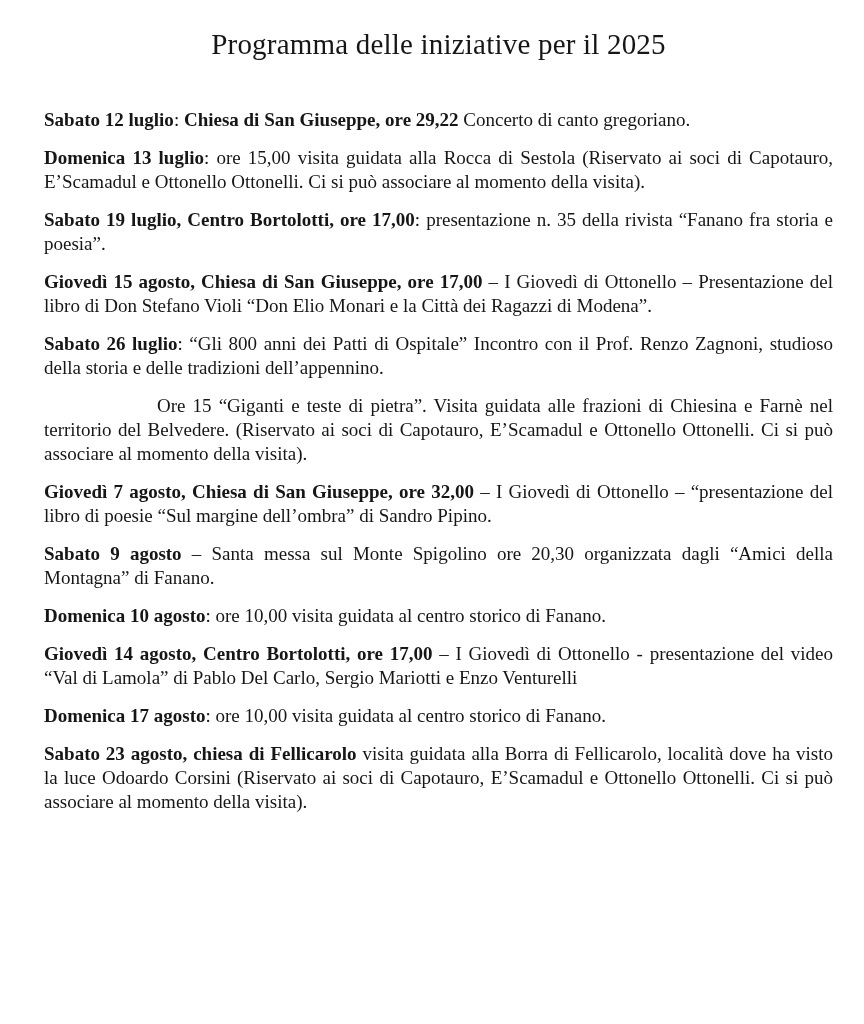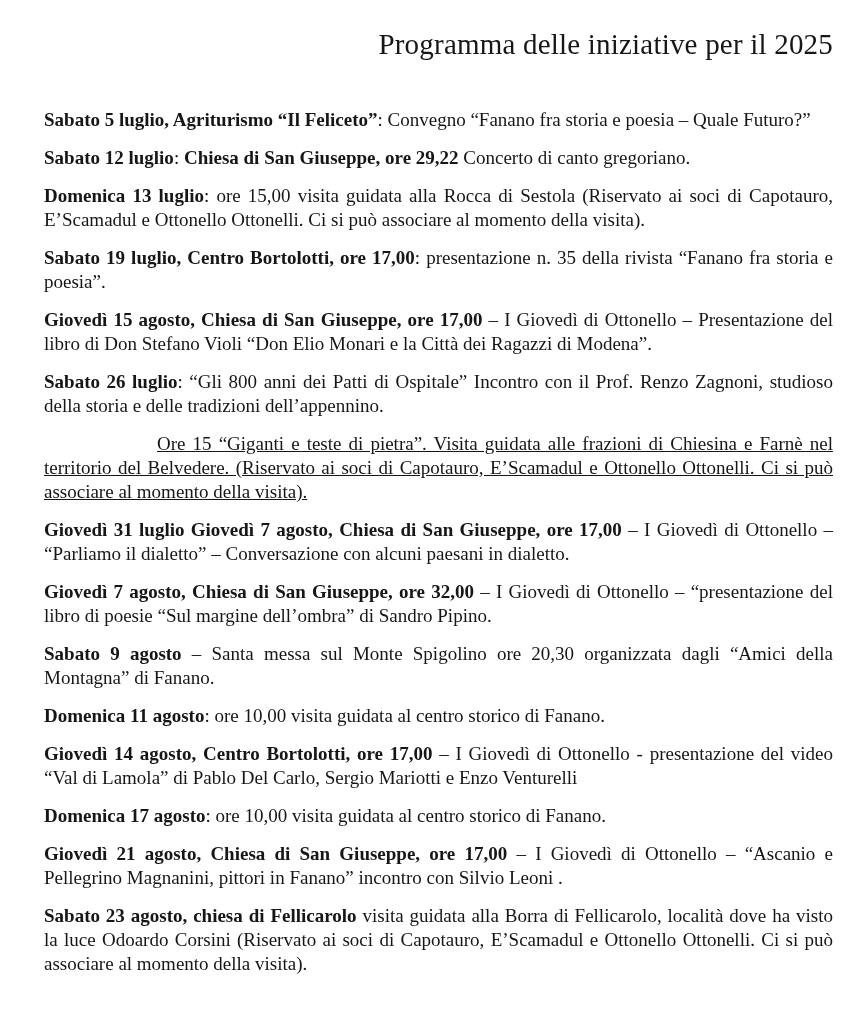--- a/index.html
+++ b/index.html
@@ -13,59 +13,55 @@
     box-sizing: border-box;
     padding: 26px 31px 20px 44px;
     background: #ffffff;
     font-family: "Liberation Serif", "DejaVu Serif", serif;
     color: #161616;
   }
   .title {
     font-weight: normal;
     font-size: 29px;
     line-height: 36px;
-    text-align: right;
+    text-align: center;
     margin: 0 0 46px 0;
     letter-spacing: 0.2px;
   }
   .content {
     width: 789px;
   }
   .para {
     font-size: 19px;
     line-height: 24px;
     margin: 0 0 14px 0;
     text-align: justify;
   }
   .para.indent {
     text-indent: 113px;
-    text-decoration: underline;
   }
   .b {
     font-weight: bold;
   }
   .red {
     color: var(--accent-red, #cc2626);
   }
 </style>
 </head>
 <body>
 
 <main class="page" style="background: rgb(255, 255, 255); color: rgb(22, 22, 22);">
   <h1 class="title">Programma delle iniziative per il 2025</h1>
   <section class="content" id="paragraph-container">
-      <p class="para"><span class="b">Sabato 5 luglio, Agriturismo “Il Feliceto”</span><span class="">: Convegno “Fanano fra storia e poesia – Quale Futuro?”</span></p>
       <p class="para"><span class="b">Sabato 12 luglio</span><span class="">: </span><span class="b">Chiesa di San Giuseppe, ore 29,22</span><span class=""> Concerto di canto gregoriano.</span></p>
       <p class="para"><span class="b">Domenica 13 luglio</span><span class="">: ore 15,00 visita guidata alla Rocca di Sestola (Riservato ai soci di Capotauro, E’Scamadul e Ottonello Ottonelli. Ci si può associare al momento della visita).</span></p>
       <p class="para"><span class="b">Sabato 19 luglio, Centro Bortolotti, ore 17,00</span><span class="">: presentazione n. 35 della rivista “Fanano fra storia e poesia”.</span></p>
       <p class="para"><span class="b">Giovedì 15 agosto, Chiesa di San Giuseppe, ore 17,00</span><span class=""> – I Giovedì di Ottonello – Presentazione del libro di Don Stefano Violi “Don Elio Monari e la Città dei Ragazzi di Modena”.</span></p>
       <p class="para"><span class="b">Sabato 26 luglio</span><span class="">: “Gli 800 anni dei Patti di Ospitale” Incontro con il Prof. Renzo Zagnoni, studioso della storia e delle tradizioni dell’appennino.</span></p>
       <p class="para indent"><span class="">Ore 15 “Giganti e teste di pietra”. Visita guidata alle frazioni di Chiesina e Farnè nel territorio del Belvedere. (Riservato ai soci di Capotauro, E’Scamadul e Ottonello Ottonelli. Ci si può associare al momento della visita).</span></p>
-      <p class="para"><span class="b">Giovedì 31 luglio Giovedì 7 agosto, Chiesa di San Giuseppe, ore 17,00</span><span class=""> – I Giovedì di Ottonello – “Parliamo il dialetto” – Conversazione con alcuni paesani in dialetto.</span></p>
       <p class="para"><span class="b">Giovedì 7 agosto, Chiesa di San Giuseppe, ore 32,00</span><span class=""> – I Giovedì di Ottonello – “presentazione del libro di poesie “Sul margine dell’ombra” di Sandro Pipino.</span></p>
       <p class="para"><span class="b">Sabato 9 agosto</span><span class=""> – Santa messa sul Monte Spigolino ore 20,30 organizzata dagli “Amici della Montagna” di Fanano.</span></p>
-      <p class="para"><span class="b">Domenica 11 agosto</span><span class="">: ore 10,00 visita guidata al centro storico di Fanano.</span></p>
+      <p class="para"><span class="b">Domenica 10 agosto</span><span class="">: ore 10,00 visita guidata al centro storico di Fanano.</span></p>
       <p class="para"><span class="b">Giovedì 14 agosto, Centro Bortolotti, ore 17,00</span><span class=""> – I Giovedì di Ottonello - presentazione del video “Val di Lamola” di Pablo Del Carlo, Sergio Mariotti e Enzo Venturelli</span></p>
       <p class="para"><span class="b">Domenica 17 agosto</span><span class="">: ore 10,00 visita guidata al centro storico di Fanano.</span></p>
-      <p class="para"><span class="b">Giovedì 21 agosto, Chiesa di San Giuseppe, ore 17,00</span><span class=""> – I Giovedì di Ottonello – “Ascanio e Pellegrino Magnanini, pittori in Fanano” incontro con Silvio Leoni .</span></p>
       <p class="para"><span class="b">Sabato 23 agosto, chiesa di Fellicarolo</span><span class=""> visita guidata alla Borra di Fellicarolo, località dove ha visto la luce Odoardo Corsini (Riservato ai soci di Capotauro, E’Scamadul e Ottonello Ottonelli. Ci si può associare al momento della visita).</span></p>
     </section>
 </main>
 
 </body></html>

